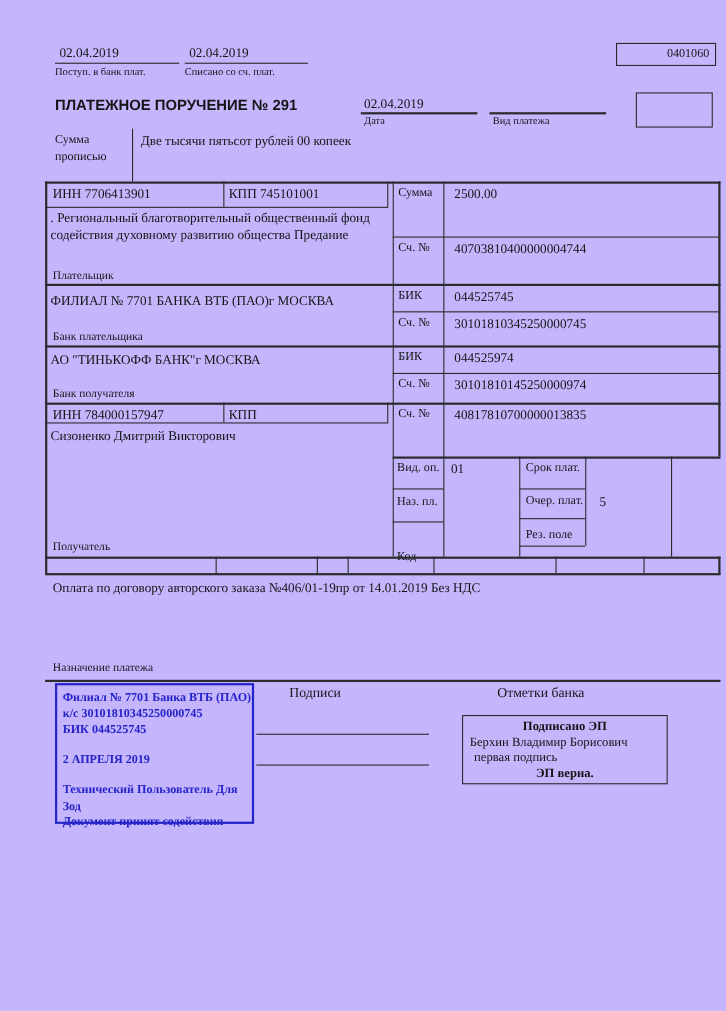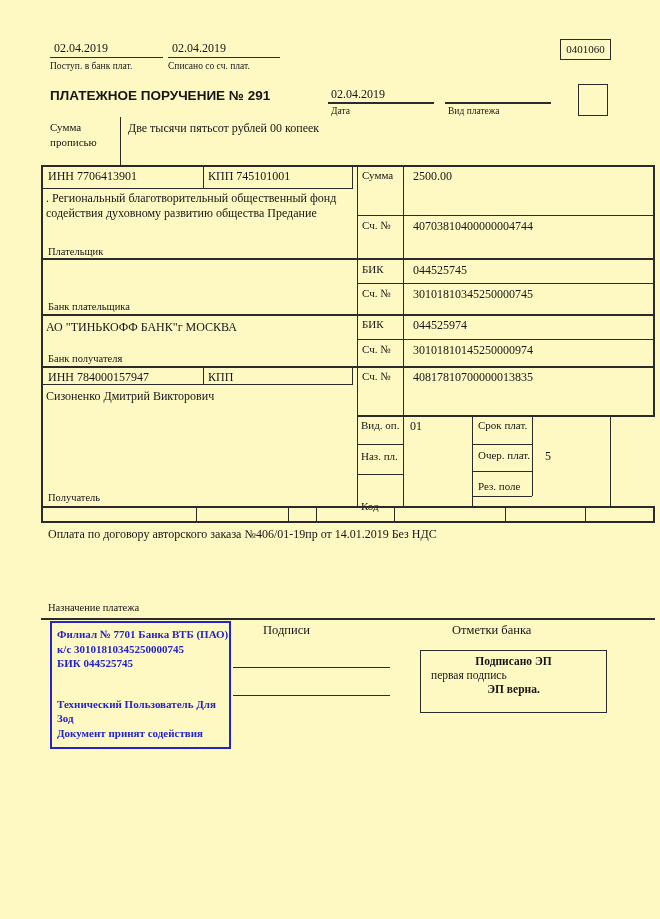--- a/index.html
+++ b/index.html
@@ -1,28 +1,28 @@
 <!DOCTYPE html>
 <html><head>
 <meta charset="utf-8">
 <style>
   html,body{margin:0;padding:0;background:#e8e8e8;}
   #page{
-    position:relative;width:660px;height:919px;background:#fef9c3;
+    position:relative;width:660px;height:919px;background:#c4b5fd;
     font-family:"Liberation Serif", serif;color:#151515;overflow:hidden;
     margin:0 auto;
   }
   .txt{position:absolute;font-size:12px;line-height:14px;white-space:nowrap;}
   .wrap{white-space:normal;}
   .lbl{position:absolute;font-size:9.5px;line-height:11px;white-space:nowrap;}
   .small{position:absolute;font-size:10.5px;line-height:12px;white-space:nowrap;}
   .cell{position:absolute;font-size:11px;line-height:13px;white-space:nowrap;}
   .hl{position:absolute;background:#2b2b2b;height:1px;}
   .vl{position:absolute;background:#2b2b2b;width:1px;}
-  .box{position:absolute;border:1.5px solid #2b2b2b;background:transparent;}
+  .box{position:absolute;border:1.5px solid #2b2b2b;background:transparent;padding-left:40px;}
   .title{
     position:absolute;font-family:"Liberation Sans", sans-serif;
     font-weight:bold;font-size:13.5px;white-space:nowrap;
   }
   .stamp{
     position:absolute;left:50px;top:621px;width:181px;height:128px;
     border:2px solid #2424c8;color:#2424c8;font-weight:bold;
     font-size:11px;line-height:14.5px;padding:4px 0 0 5px;box-sizing:border-box;
   }
   .stamp div{white-space:nowrap;}
@@ -84,20 +84,21 @@
   <span class="cell" style="left:362px;top:169px">Сумма</span>
   <span class="txt" style="left:413px;top:169px">2500.00</span>
 
   <div class="txt wrap" style="left:46px;top:191px;width:318px;line-height:15px">. Региональный благотворительный общественный фонд содействия духовному развитию общества Предание</div>
   <span class="small" style="left:48px;top:246px">Плательщик</span>
   <i class="hl" style="left:357px;top:215px;width:298px"></i>
   <span class="cell" style="left:362px;top:219px">Сч. №</span>
   <span class="txt" style="left:413px;top:219px">40703810400000004744</span>
   <i class="hl" style="left:41px;top:258px;width:614px;height:2px"></i>
 
+  <span class="txt" style="left:46px;top:266px">ФИЛИАЛ № 7701 БАНКА ВТБ (ПАО)г МОСКВА</span>
   <span class="cell" style="left:362px;top:263px">БИК</span>
   <span class="txt" style="left:413px;top:263px">044525745</span>
   <i class="hl" style="left:357px;top:283px;width:298px"></i>
   <span class="cell" style="left:362px;top:287px">Сч. №</span>
   <span class="txt" style="left:413px;top:287px">30101810345250000745</span>
   <span class="small" style="left:48px;top:301px">Банк плательщика</span>
   <i class="hl" style="left:41px;top:314px;width:614px;height:2px"></i>
 
   <span class="txt" style="left:46px;top:320px">АО "ТИНЬКОФФ БАНК"г МОСКВА</span>
   <span class="cell" style="left:362px;top:318px">БИК</span>
@@ -148,30 +149,32 @@
 
   <span class="txt" style="left:48px;top:527px">Оплата по договору авторского заказа №406/01-19пр от 14.01.2019 Без НДС</span>
   <span class="small" style="left:48px;top:602px">Назначение платежа</span>
   <i class="hl" style="left:41px;top:618px;width:614px;height:2px"></i>
 
   <div class="stamp" style="color: rgb(36, 36, 200); border-color: rgb(36, 36, 200);">
     <div>Филиал № 7701 Банка ВТБ (ПАО)</div>
     <div>к/с 30101810345250000745</div>
     <div>БИК 044525745</div>
     <div class="gap"></div>
+    <div>2 АПРЕЛЯ 2019</div>
     <div class="gap"></div>
     <div>Технический Пользователь Для</div>
     <div>Зод</div>
     <div>Документ принят содействия</div>
   </div>
 
   <span class="txt" style="left:263px;top:623px;font-size:12.5px">Подписи</span>
   <i class="hl" style="left:233px;top:667px;width:157px"></i>
   <i class="hl" style="left:233px;top:695px;width:157px"></i>
 
   <span class="txt" style="left:452px;top:623px;font-size:12.5px">Отметки банка</span>
   <div class="esign">
     <div class="c b" style="padding-top:3px">Подписано ЭП</div>
+    <div>Берхин Владимир Борисович</div>
     <div class="i" style="padding-left:10px">первая подпись</div>
     <div class="c b">ЭП верна.</div>
   </div>
 
 </div>
 
 </body></html>

